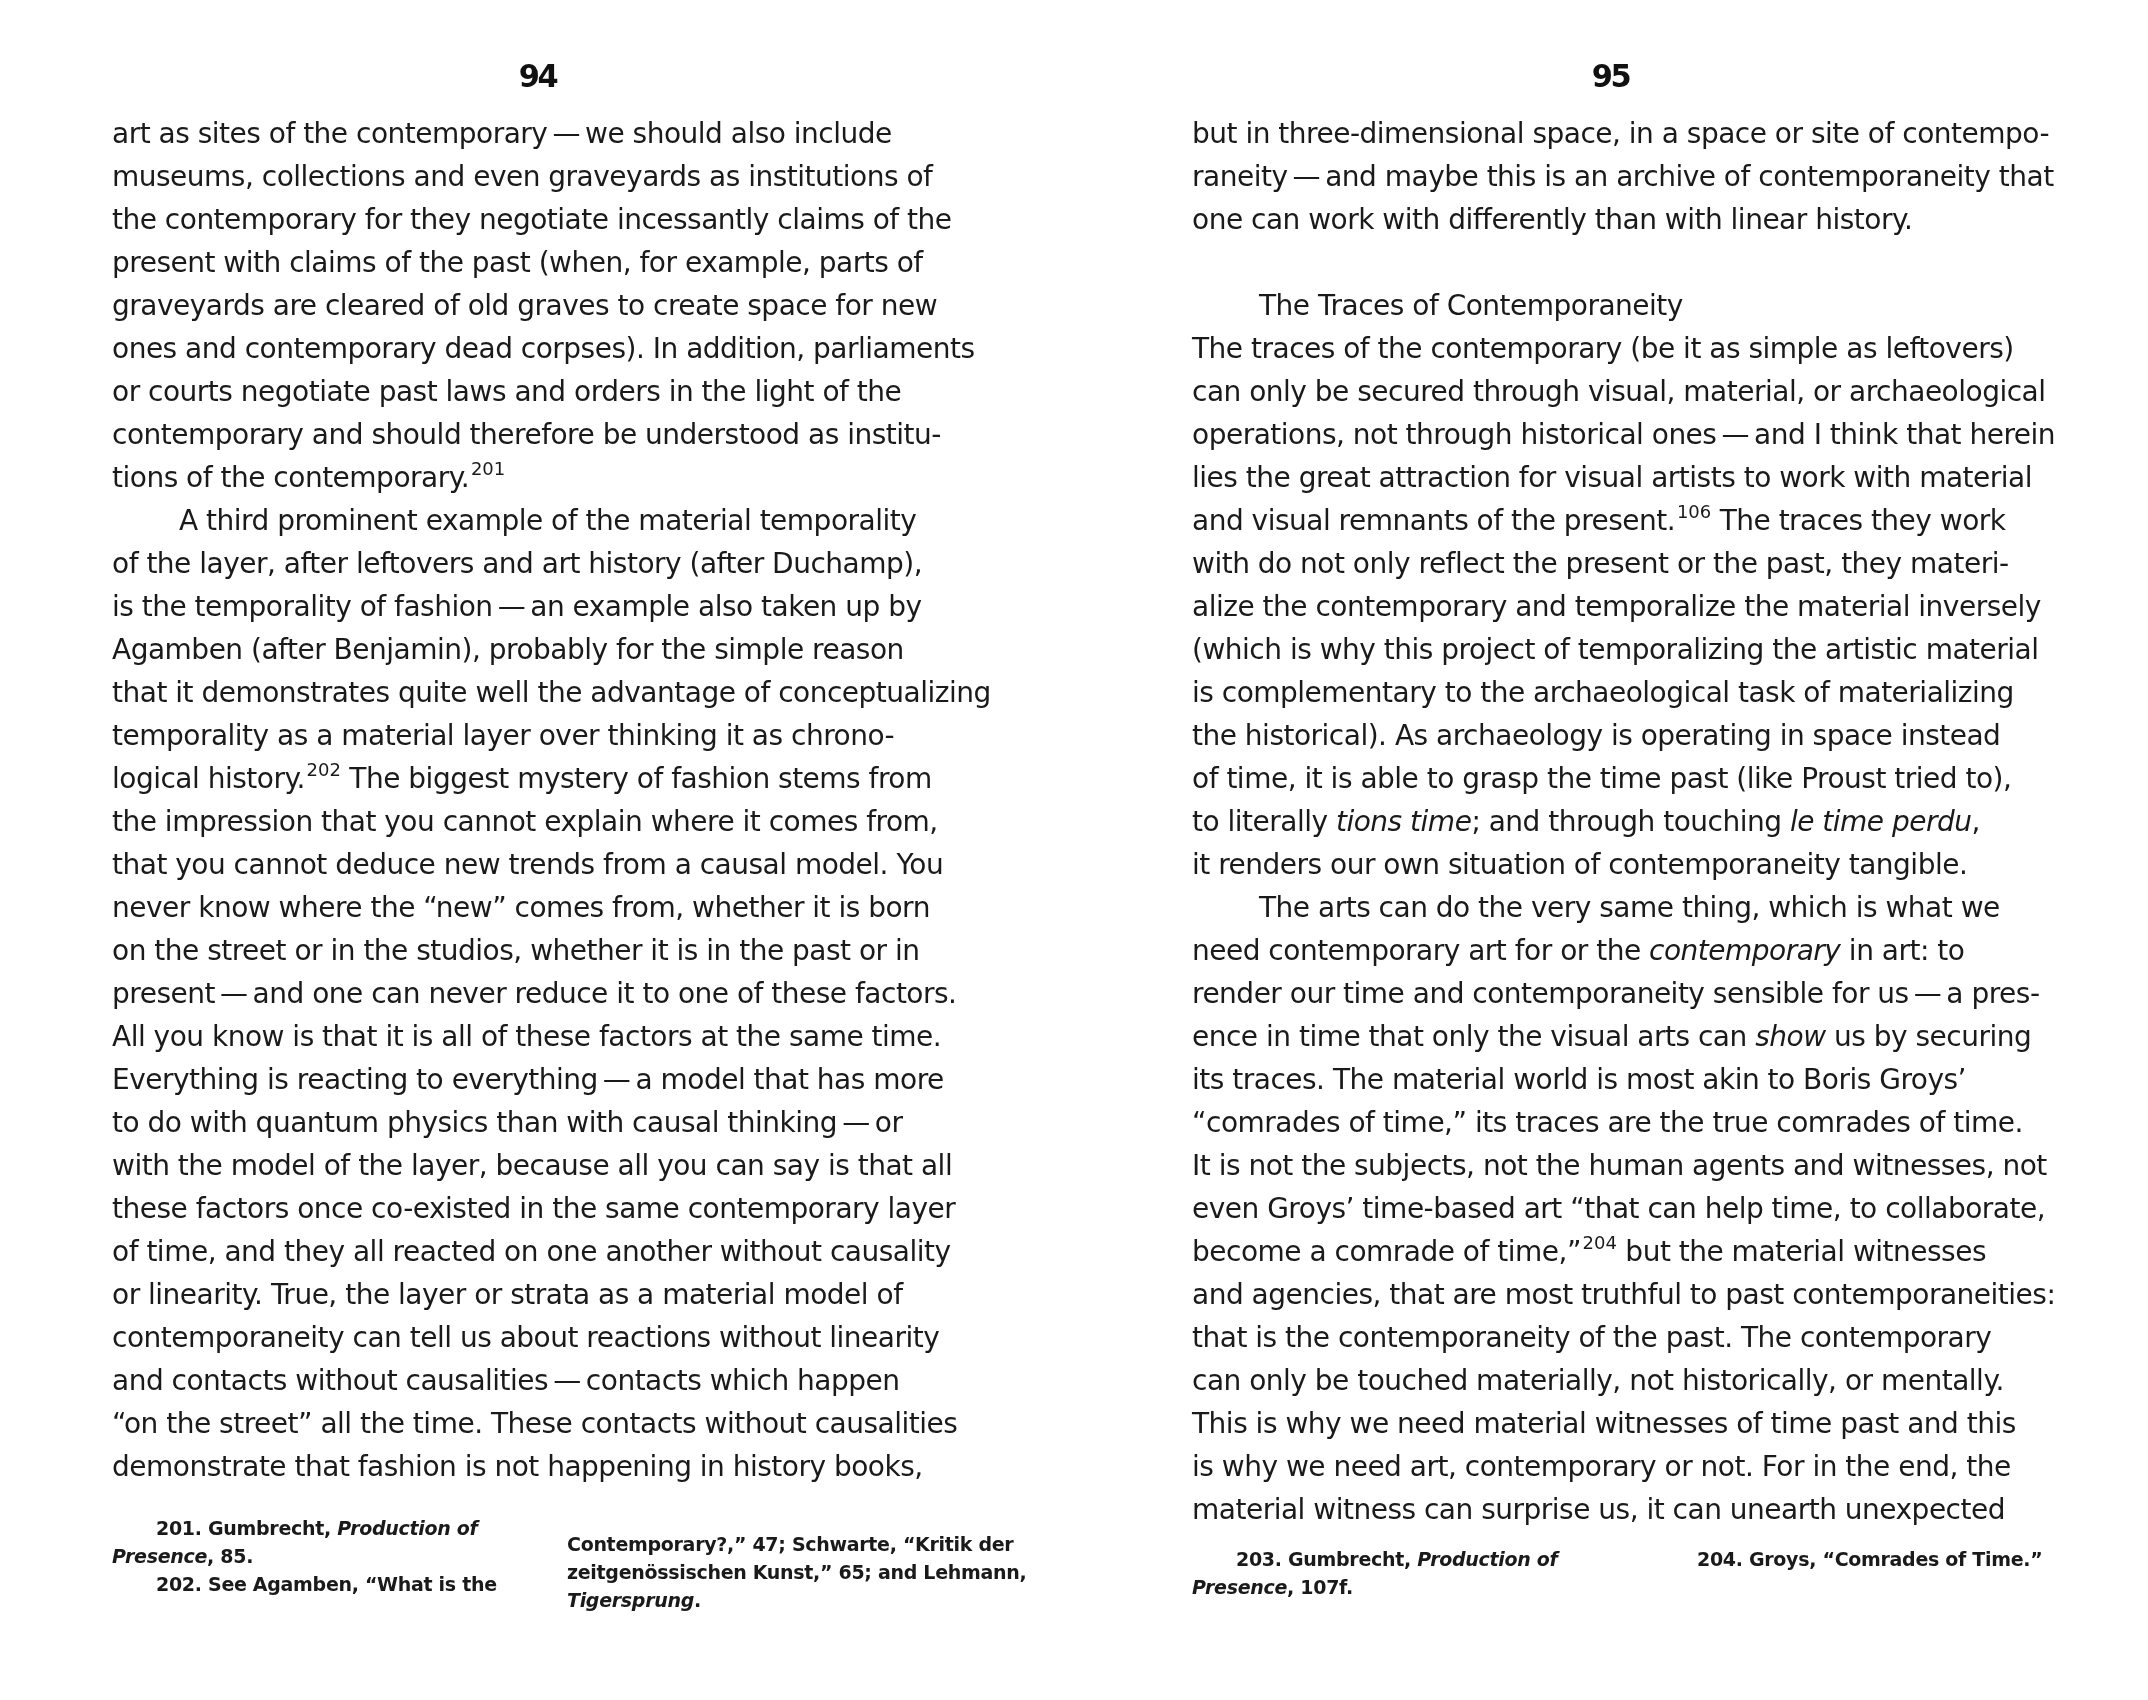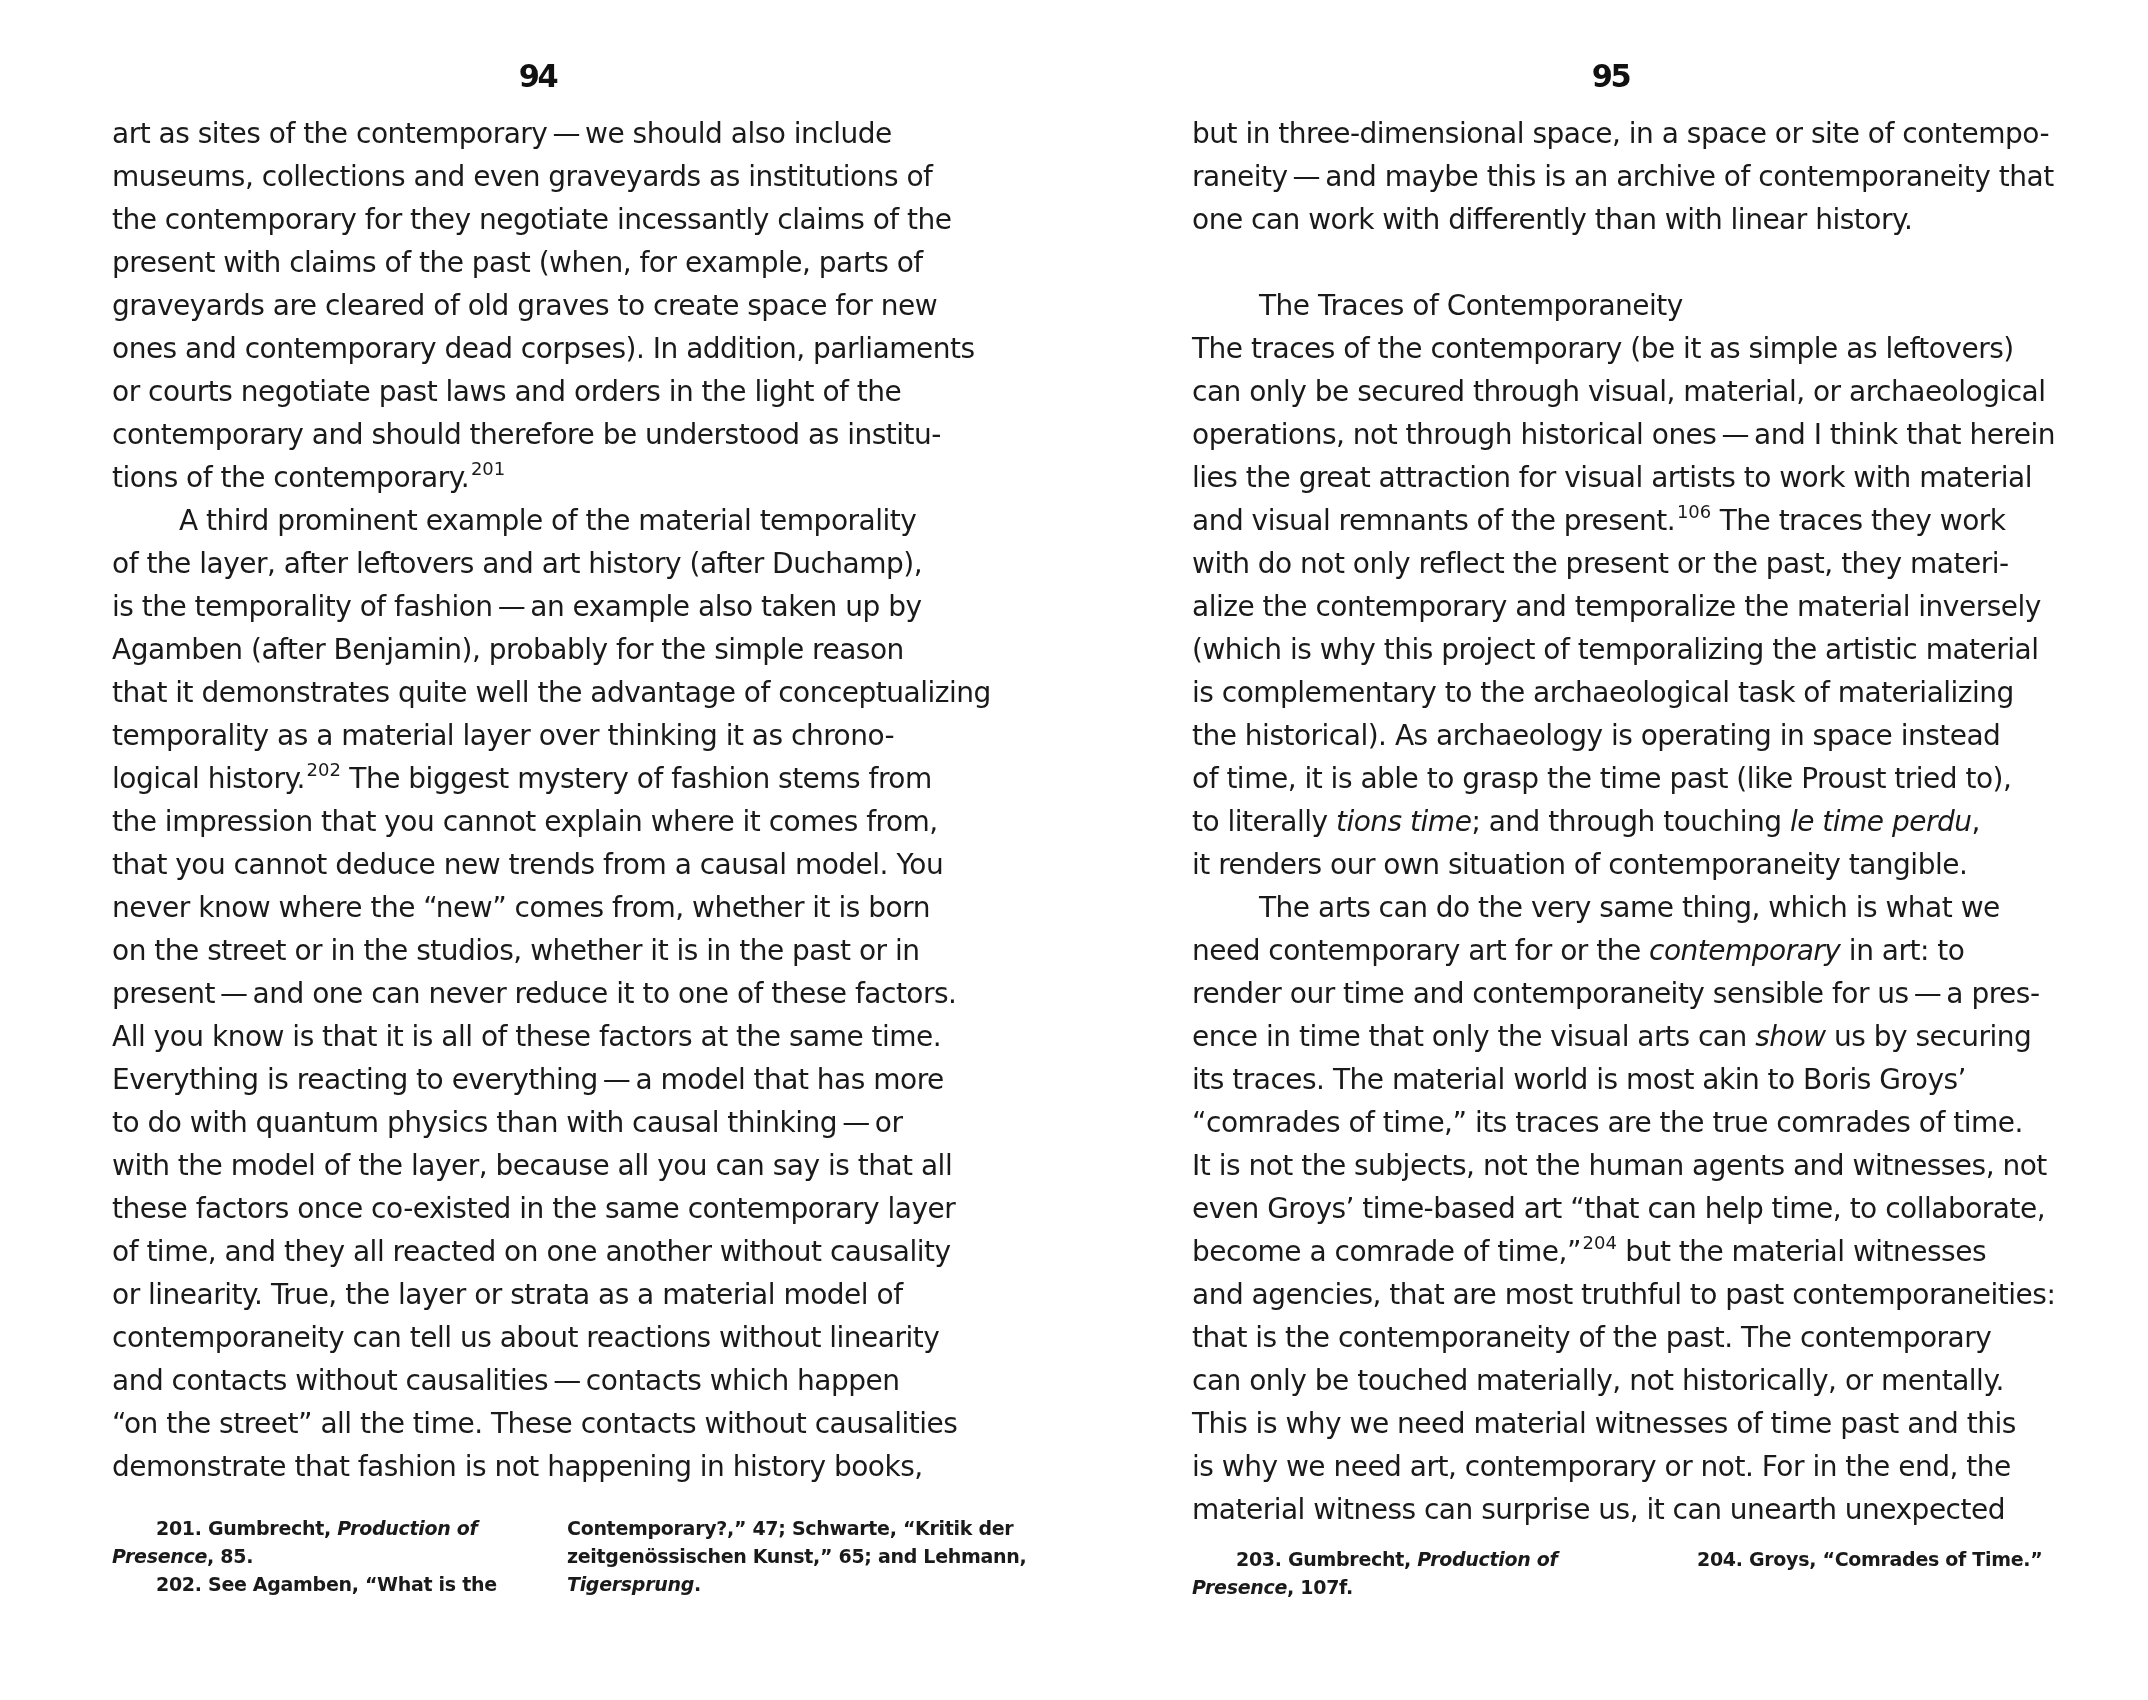--- a/index.html
+++ b/index.html
@@ -24,21 +24,21 @@
   .line.heading { padding-left:67px; }
   .sup { font-size:18px; vertical-align:11.7px; line-height:0; margin-left:1.7px; letter-spacing:0; }
   em { font-style:italic; }
   .footnotes { position:absolute; font-size:19px; line-height:28px; letter-spacing:-0.3px; white-space:nowrap; }
   .fn-col { position:absolute; top:0; }
   .fn-line { display:block; height:28px;font-weight:bold; }
   .fn-line.indent { padding-left:44px; }
   .page-left .footnotes { left:112px; top:1514px; width:881px; height:92px; }
   .page-right .footnotes { left:118px; top:1545px; width:881px; height:67px; }
   .page-left .fn-col-1 { left:0; }
-  .page-left .fn-col-2 { left:455px; }
+  .page-left .fn-col-2 { left:455px;margin-top:16px; }
   .page-right .fn-col-1 { left:0; }
   .page-right .fn-col-2 { left:505px; }
 </style>
 </head>
 <body>
 
 <div class="spread">
 
   <div class="page page-left">
     <div class="page-number">94</div>

